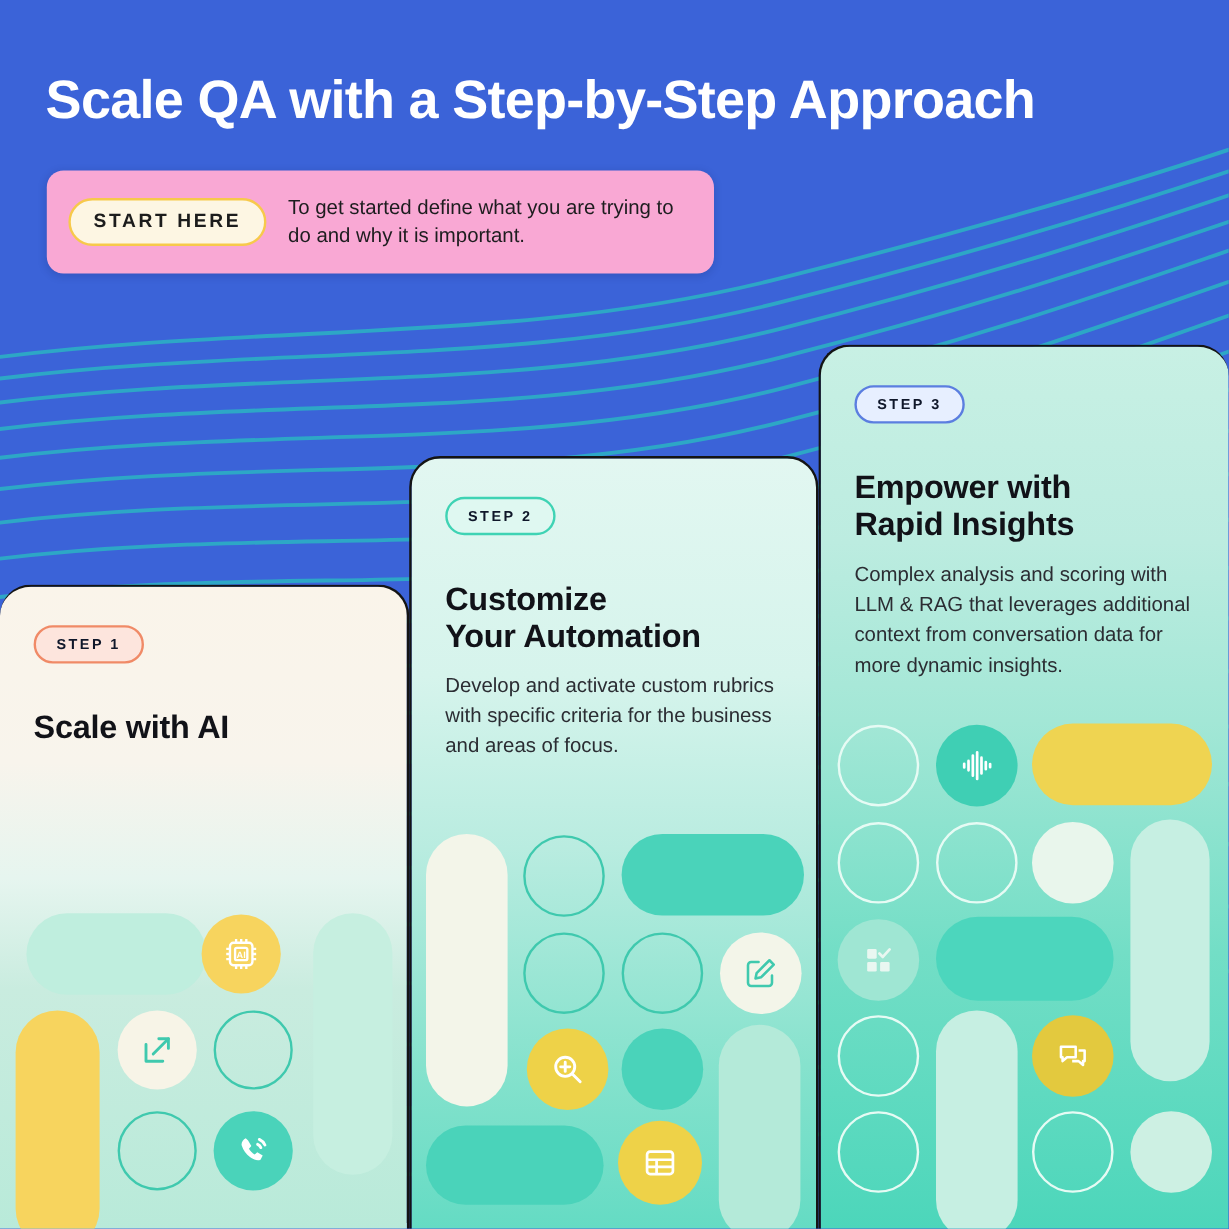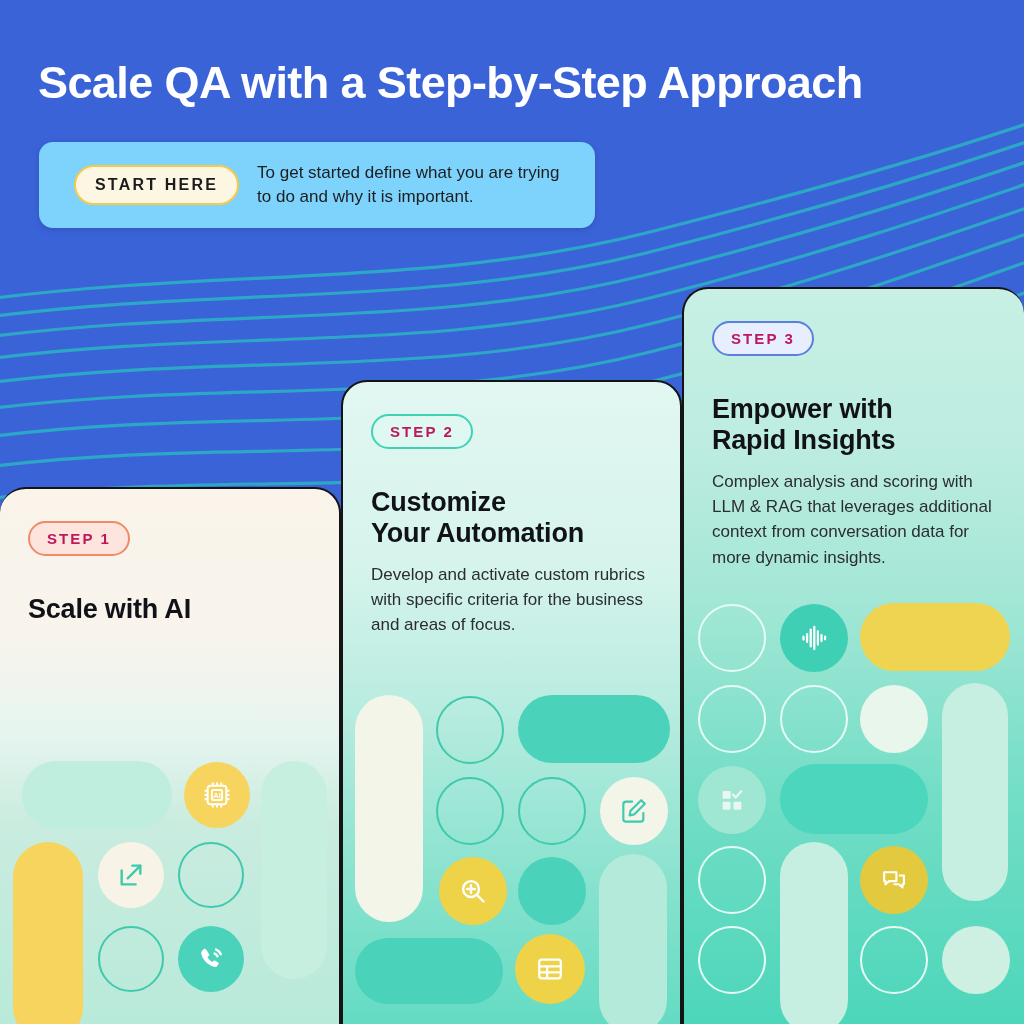--- a/index.html
+++ b/index.html
@@ -16,23 +16,23 @@
   
   .headline{
     position:absolute;left:38px;top:58px;width:950px;
     color:#ffffff;font-size:45px;font-weight:bold;letter-spacing:-0.6px;
     line-height:1.12;
   }
 
   
   .start-card{
     position:absolute;left:39px;top:142px;width:556px;height:86px;
-    background:#7dd3fc;border-radius:14px;
+    background:#f9a8d4;border-radius:14px;
     box-shadow:0 2px 7px rgba(10,25,80,.18);
-    display:flex;align-items:center;padding:0 35px;box-sizing:border-box;
+    display:flex;align-items:center;padding:0 18px;box-sizing:border-box;
   }
   .start-pill{
     flex:0 0 auto;
     background:#fdf6e3;border:2px solid #f7c94b;border-radius:22px;
     padding:9px 19px;font-size:16px;font-weight:bold;letter-spacing:2.2px;
     color:#1c1c1c;white-space:nowrap;
   }
   .start-text{
     margin-left:18px;color:#1d1d1f;font-size:17px;line-height:1.42;
   }
@@ -54,21 +54,21 @@
   }
   .card-3{
     left:682px;top:287px;width:342px;height:745px;
     border-radius:26px 26px 0 0;border-right:none;
     background:linear-gradient(to bottom,#c8f0e4 0%,#bcece0 22%,#a3e7d6 42%,#73dec6 68%,#4bd6ba 100%);
   }
 
   .card-inner{position:relative;padding:32px 28px 0 28px;}
   .step-pill{
     display:inline-block;border-radius:20px;padding:7px 17px;
-    font-size:15px;font-weight:bold;letter-spacing:2.1px;color:#be185d;
+    font-size:12px;font-weight:bold;letter-spacing:2.1px;color:#0f172a;
     white-space:nowrap;
   }
   .pill-1{background:#fde5dd;border:2px solid #f08a67;}
   .pill-2{background:#dff8f1;border:2px solid #3fd3b4;}
   .pill-3{background:#e7efff;border:2px solid #5b7ee0;}
 
   .card-title{
     margin-top:38px;color:#111218;font-weight:bold;font-size:27px;
     line-height:1.16;letter-spacing:-0.2px;white-space:pre-line;
   }
@@ -121,21 +121,21 @@
     <div class="start-pill">START HERE</div>
     <div class="start-text">To get started define what you are trying to do and why it is important.</div>
   </div>
 
   <div class="card card-1">
     <div class="shapes">
       <div class="sh pill" style="left:22px;top:272px;width:150px;height:68px;background:#bfeede;"></div>
       <div class="sh pill" style="left:13px;top:353px;width:70px;height:200px;background:#f7d45e;"></div>
       <div class="sh pill" style="left:261px;top:272px;width:66px;height:218px;background:#c6efe0;"></div>
 
-      <div class="sh circle ico" style="left:184px;top:273px;width:66px;height:66px;background:#f7d45e;">
+      <div class="sh circle ico" style="left:168px;top:273px;width:66px;height:66px;background:#f7d45e;">
         <svg width="34" height="34" viewBox="0 0 24 24" fill="none" stroke="#ffffff" stroke-width="1.4">
           <rect x="5.4" y="5.4" width="13.2" height="13.2" rx="2"></rect>
           <rect x="8.4" y="8.4" width="7.2" height="7.2" rx="1"></rect>
           <path d="M9 3.2v2.2M12 3.2v2.2M15 3.2v2.2M9 18.6v2.2M12 18.6v2.2M15 18.6v2.2
                    M3.2 9h2.2M3.2 12h2.2M3.2 15h2.2M18.6 9h2.2M18.6 12h2.2M18.6 15h2.2"></path>
           <text x="12" y="14.3" font-size="5.4" fill="#ffffff" stroke="none" text-anchor="middle" font-family="Liberation Sans, sans-serif" font-weight="bold">AI</text>
         </svg>
       </div>
 
       <div class="sh circle ico" style="left:98px;top:353px;width:66px;height:66px;background:#f7f4e7;">

